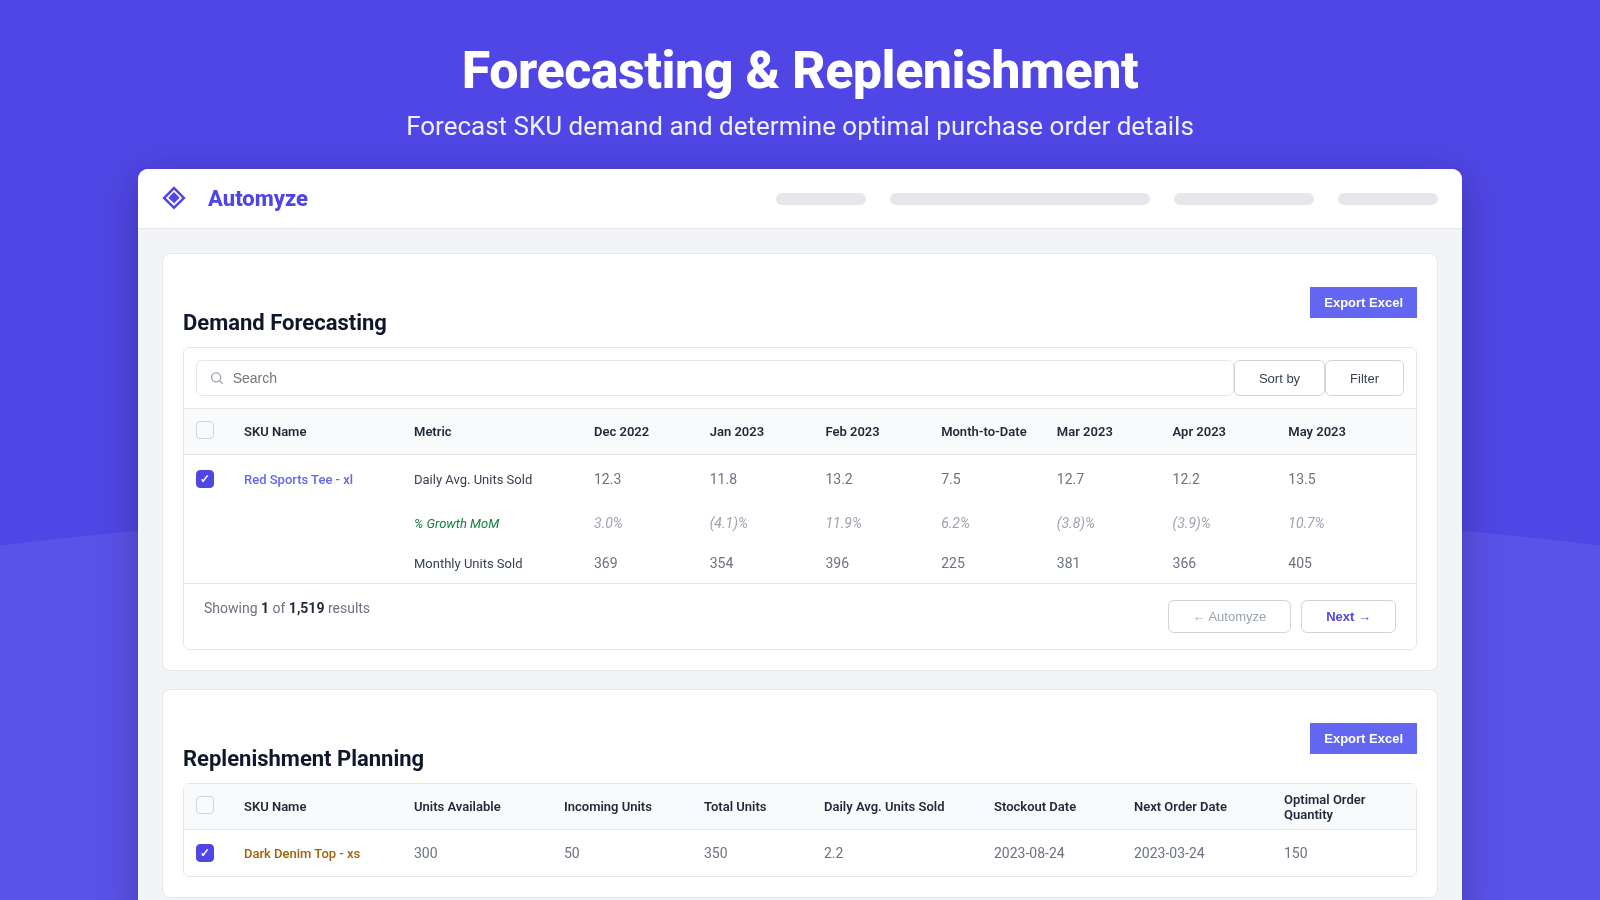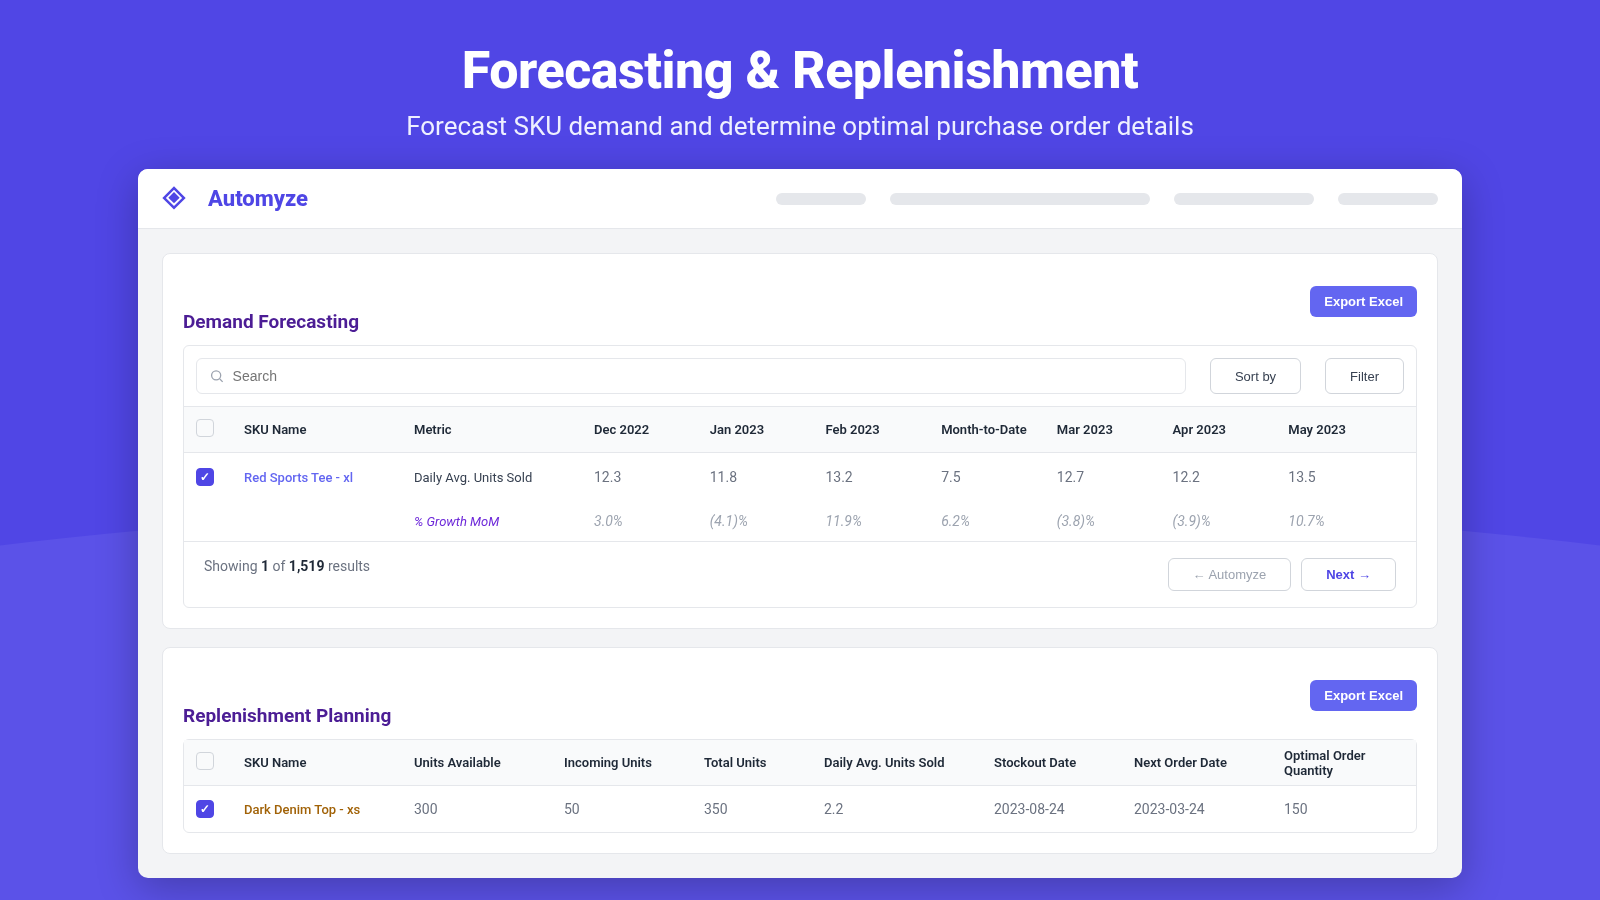--- a/index.html
+++ b/index.html
@@ -58,27 +58,27 @@
   border: 1px solid #e5e7eb;
   border-radius: 8px;
   margin: 24px;
 }
 .panel-header {
   display: flex;
   justify-content: space-between;
   align-items: center;
   padding: 16px 20px 12px;
 }
-.panel-title { font-size: 19px; font-weight: 700; color: #4c1d95; margin-top: 40px; }
+.panel-title { font-size: 22px; font-weight: 700; color: #0f172a; margin-top: 40px; }
 
 .btn-primary {
   background: #6366f1;
   color: #fff;
   border: none;
-  border-radius: 6px;
+  border-radius: 0;
   padding: 8px 14px;
   font-size: 13px;
   font-weight: 600;
   cursor: pointer;
 }
 .btn-outline {
   background: #fff;
   color: #374151;
   border: 1px solid #d1d5db;
   border-radius: 6px;
@@ -88,21 +88,21 @@
   cursor: pointer;
 }
 
 .table-shell {
   border: 1px solid #e5e7eb;
   border-radius: 6px;
   margin: 0 20px 20px;
 }
 .toolbar-row {
   display: flex;
-  gap: 24px;
+  gap: 0;
   padding: 12px;
   border-bottom: 1px solid #e5e7eb;
 }
 .search-wrap {
   flex: 1;
   display: flex;
   align-items: center;
   border: 1px solid #e5e7eb;
   border-radius: 6px;
   padding: 0 12px;
@@ -133,21 +133,21 @@
 }
 .trow {
   height: 40px;
   font-size: 14px;
   color: #6b7280;
 }
 .trow.first { height: 48px; border-top: none; }
 .trow .skuname { color: #6366f1; font-weight: 500; font-size: 13px; }
 .trow .metric { color: #374151; font-size: 13px; }
 .trow.growth { font-style: italic; color: #9ca3af; }
-.trow.growth .metric { font-style: italic; color: #6d28d9; }
+.trow.growth .metric { font-style: italic; color: #15803d; }
 .cbx {
   width: 18px; height: 18px; border: 1.5px solid #d1d5db;
   border-radius: 4px; cursor: pointer; display: inline-flex;
   align-items: center; justify-content: center;
 }
 .cbx.checked { background: #4f46e5; border-color: #4f46e5; }
 .cbx.checked::after {
   content: "✓"; color: #fff; font-size: 12px; font-weight: 700;
 }
 
@@ -262,20 +262,32 @@
           <div></div>
         <div class="metric">% Growth MoM</div>
         <div>3.0%</div>
         <div>(4.1)%</div>
         <div>11.9%</div>
         <div>6.2%</div>
         <div>(3.8)%</div>
         <div>(3.9)%</div>
         <div>10.7%</div>
       </div>
+      <div class="trow">
+        <div></div>
+          <div></div>
+        <div class="metric">Monthly Units Sold</div>
+        <div>369</div>
+        <div>354</div>
+        <div>396</div>
+        <div>225</div>
+        <div>381</div>
+        <div>366</div>
+        <div>405</div>
+      </div>
 
       <div class="pagination">
         <div class="count">
           <span>Showing </span><strong>1</strong><span> of </span><strong>1,519</strong><span> results</span>
         </div>
         <div class="controls">
           <button class="btn-outline prev">← Automyze</button>
           <button class="btn-outline next">Next →</button>
         </div>
       </div>

